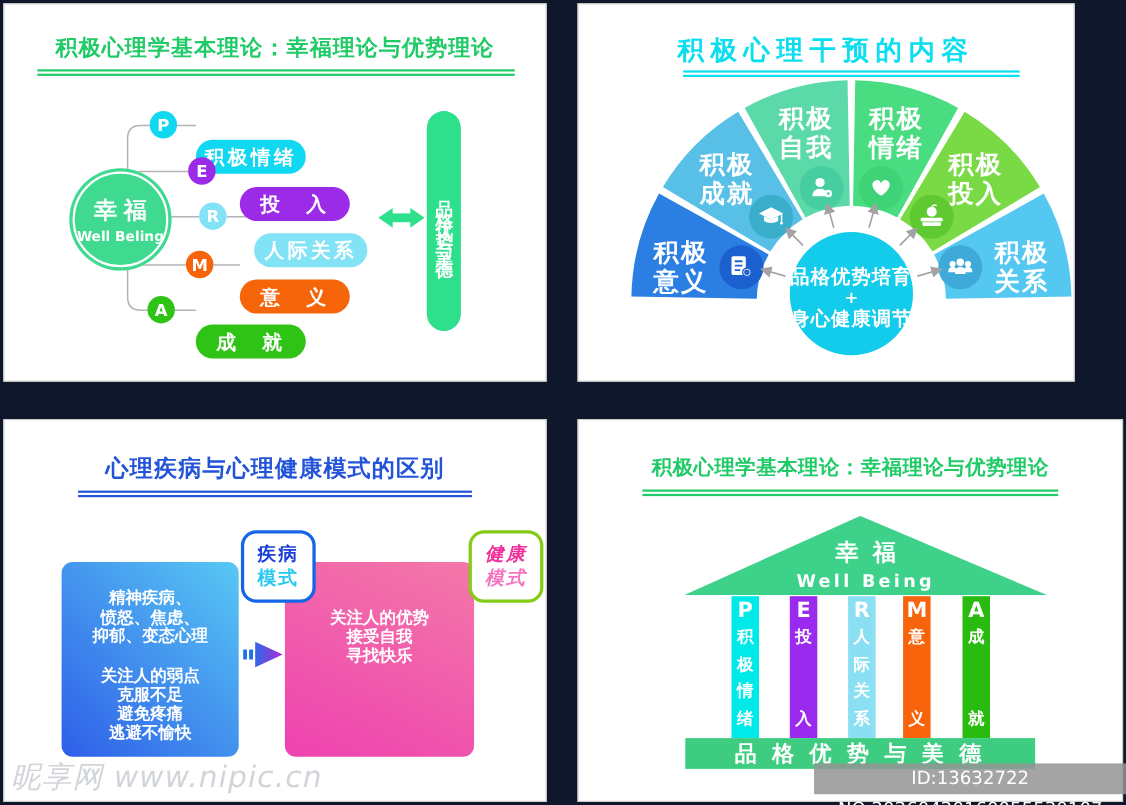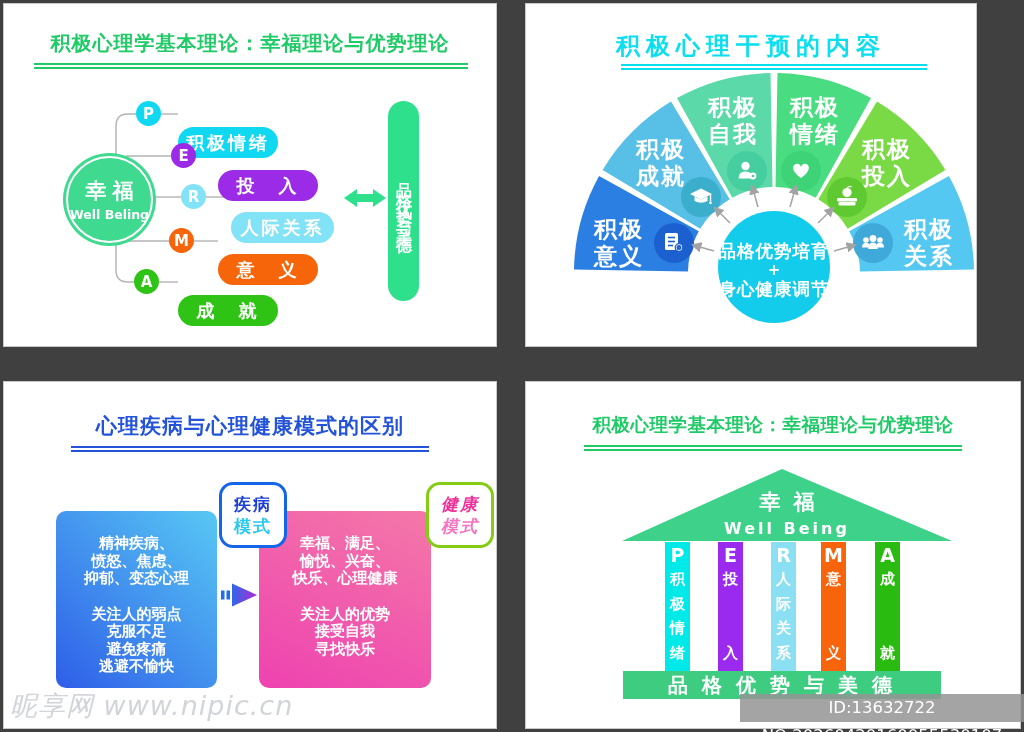--- a/index.html
+++ b/index.html
@@ -1,16 +1,16 @@
 <!DOCTYPE html>
 <html><head>
 <meta charset="utf-8">
 <style>
   html,body{margin:0;padding:0;background:#fff;}
-  .page{position:relative;width:1024px;height:732px;background:#404040;overflow:hidden;
+  .page{position:relative;width:1024px;height:732px;background:#0f172a;overflow:hidden;
         font-family:"DejaVu Sans","Liberation Sans",sans-serif;}
   .panel{position:absolute;background:#fff;border:1px solid #c9c9c9;box-sizing:border-box;}
   #p1{left:3px;top:3px;width:494px;height:344px;}
   #p2{left:525px;top:3px;width:452px;height:344px;}
   #p3{left:3px;top:381px;width:494px;height:348px;}
   #p4{left:525px;top:381px;width:496px;height:348px;}
 
   .title{position:absolute;left:0;width:100%;text-align:center;font-weight:bold;margin:0;}
   .dbl-ul{position:absolute;height:2px;border-top:2px solid;border-bottom:2px solid;box-sizing:content-box;}
 
@@ -268,25 +268,20 @@
           <stop offset="0" stop-color="#2e68e6"></stop>
             <stop offset="1" stop-color="#b02bd8"></stop>
         </linearGradient>
       </defs>
       <rect x="0" y="8.5" width="3.5" height="9" fill="#1e6fe8"></rect>
       <rect x="5.5" y="8.5" width="3.5" height="9" fill="#1e6fe8"></rect>
       <polygon points="11,1.5 36,13 11,24.5" fill="url(#gradA)"></polygon>
     </svg>
 
     <div class="mode-box box-h">
-      <div class="grp-a">
-        <div>幸福、满足、</div>
-        <div>愉悦、兴奋、</div>
-        <div>快乐、心理健康</div>
-      </div>
       <div class="grp-b">
         <div>关注人的优势</div>
         <div>接受自我</div>
         <div>寻找快乐</div>
       </div>
     </div>
 
     <div class="tag tag-h">
       <div style="color: rgb(240, 48, 154);">健康</div>
       <div style="color: rgb(245, 117, 192);">模式</div>

